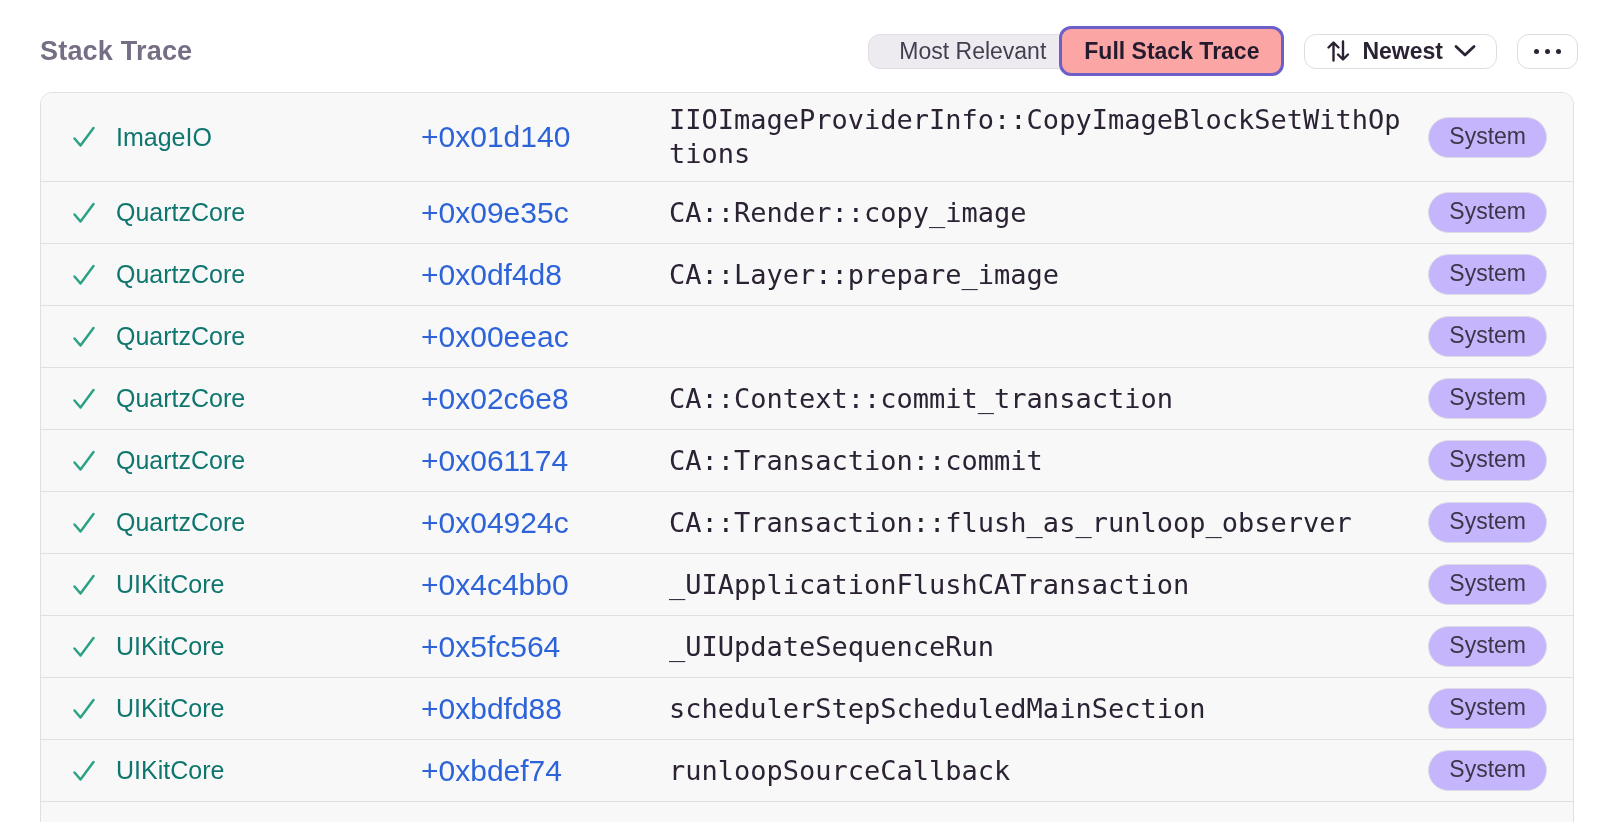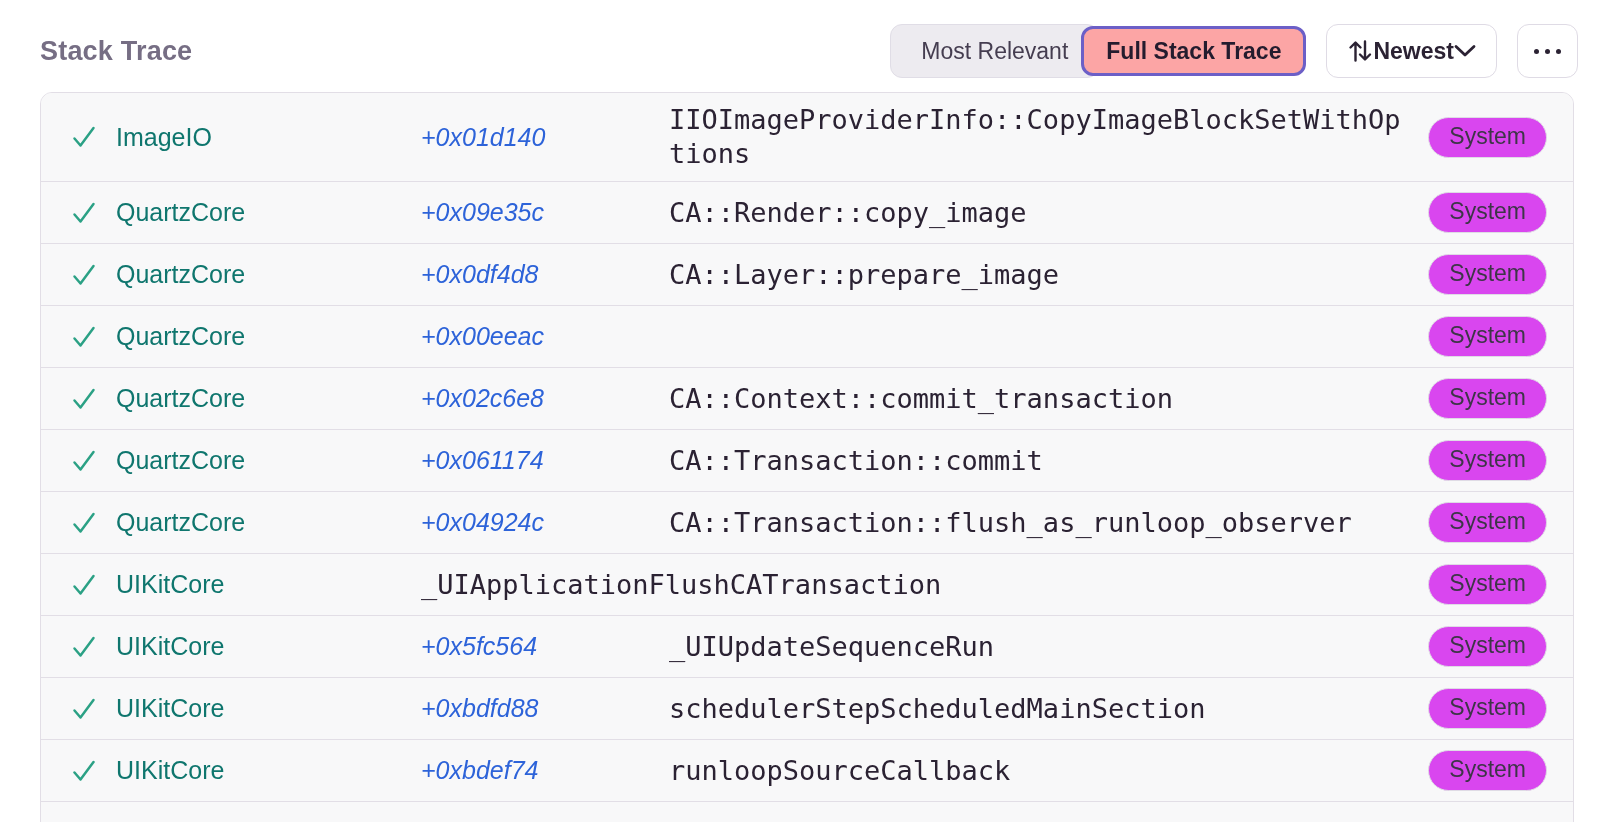--- a/index.html
+++ b/index.html
@@ -29,21 +29,21 @@
   .controls {
     display: flex;
     align-items: center;
     gap: 20px;
   }
   .seg-group { display: flex; align-items: center; }
   .btn {
     display: flex;
     align-items: center;
     justify-content: center;
-    height: 54px;
+    height: 35px;
     border-radius: 12px;
     font-size: 23px;
     background: #ffffff;
     border: 1px solid var(--border2, #DFDBE5);
     cursor: pointer;
     white-space: nowrap;
   }
   .seg-inactive {
     background: #EDEBF0;
     border: 1px solid #E0DDE6;
@@ -56,20 +56,21 @@
     position: relative;
     z-index: 2;
     height: 50px;
     background: #fca5a5;
     border: 3px solid var(--accent, #6C5FC7);
     color: #241C2E;
     font-weight: 700;
     padding: 0 22px;
   }
   .sort-btn {
+    gap: 11px;
     padding: 7px 20px;
     font-weight: 700;
     color: #2B2233;
   }
   .more-btn {
     width: 61px;
     gap: 6px;
   }
   .dot {
     width: 5px; height: 5px;
@@ -104,40 +105,39 @@
   }
   .module {
     width: 305px;
     margin-left: 17px;
     font-size: 25px;
     color: #0f766e;
     flex: none;
   }
   .address {
     width: 248px;
-    font-size: 25px;
+    font-size: 30px;
     color: var(--link, #2D63D9);
     text-decoration: none;
     cursor: pointer;
     flex: none;
-    font-style: italic;
   }
   .function {
     width: 738px;
     font-family: "DejaVu Sans Mono", monospace;
     font-size: 27px;
     line-height: 34px;
     color: #2B2233;
     word-break: break-all;
     padding: 10px 0;
     flex: none;
   }
   .badge {
     margin-left: auto;
-    background: #d946ef;
+    background: #c4b5fd;
     border: 1px solid var(--border2, #DFDBE5);
     border-radius: 999px;
     padding: 5px 20px 7px 20px;
     font-size: 23px;
     color: #3D3547;
   }
   .row-stub { height: 62px; border-top: 1px solid var(--border, #E2DEE6); background: var(--row_bg, #F8F8F9); }
 </style>
 </head>
 <body>
@@ -259,20 +259,21 @@
     <span class="badge">System</span>
   </div>
 
   <div class="row">
     <span class="check">
       <svg width="30" height="30" viewBox="0 0 30 30" fill="none">
         <path d="M5.5 16.5 L11.5 23.5 L24.5 6" stroke="#2BA185" stroke-width="2.5" stroke-linecap="round" stroke-linejoin="round"></path>
       </svg>
     </span>
     <span class="module">UIKitCore</span>
+    <a class="address">+0x4c4bb0</a>
     <span class="function">_UIApplicationFlushCATransaction</span>
     <span class="badge">System</span>
   </div>
 
   <div class="row">
     <span class="check">
       <svg width="30" height="30" viewBox="0 0 30 30" fill="none">
         <path d="M5.5 16.5 L11.5 23.5 L24.5 6" stroke="#2BA185" stroke-width="2.5" stroke-linecap="round" stroke-linejoin="round"></path>
       </svg>
     </span>

